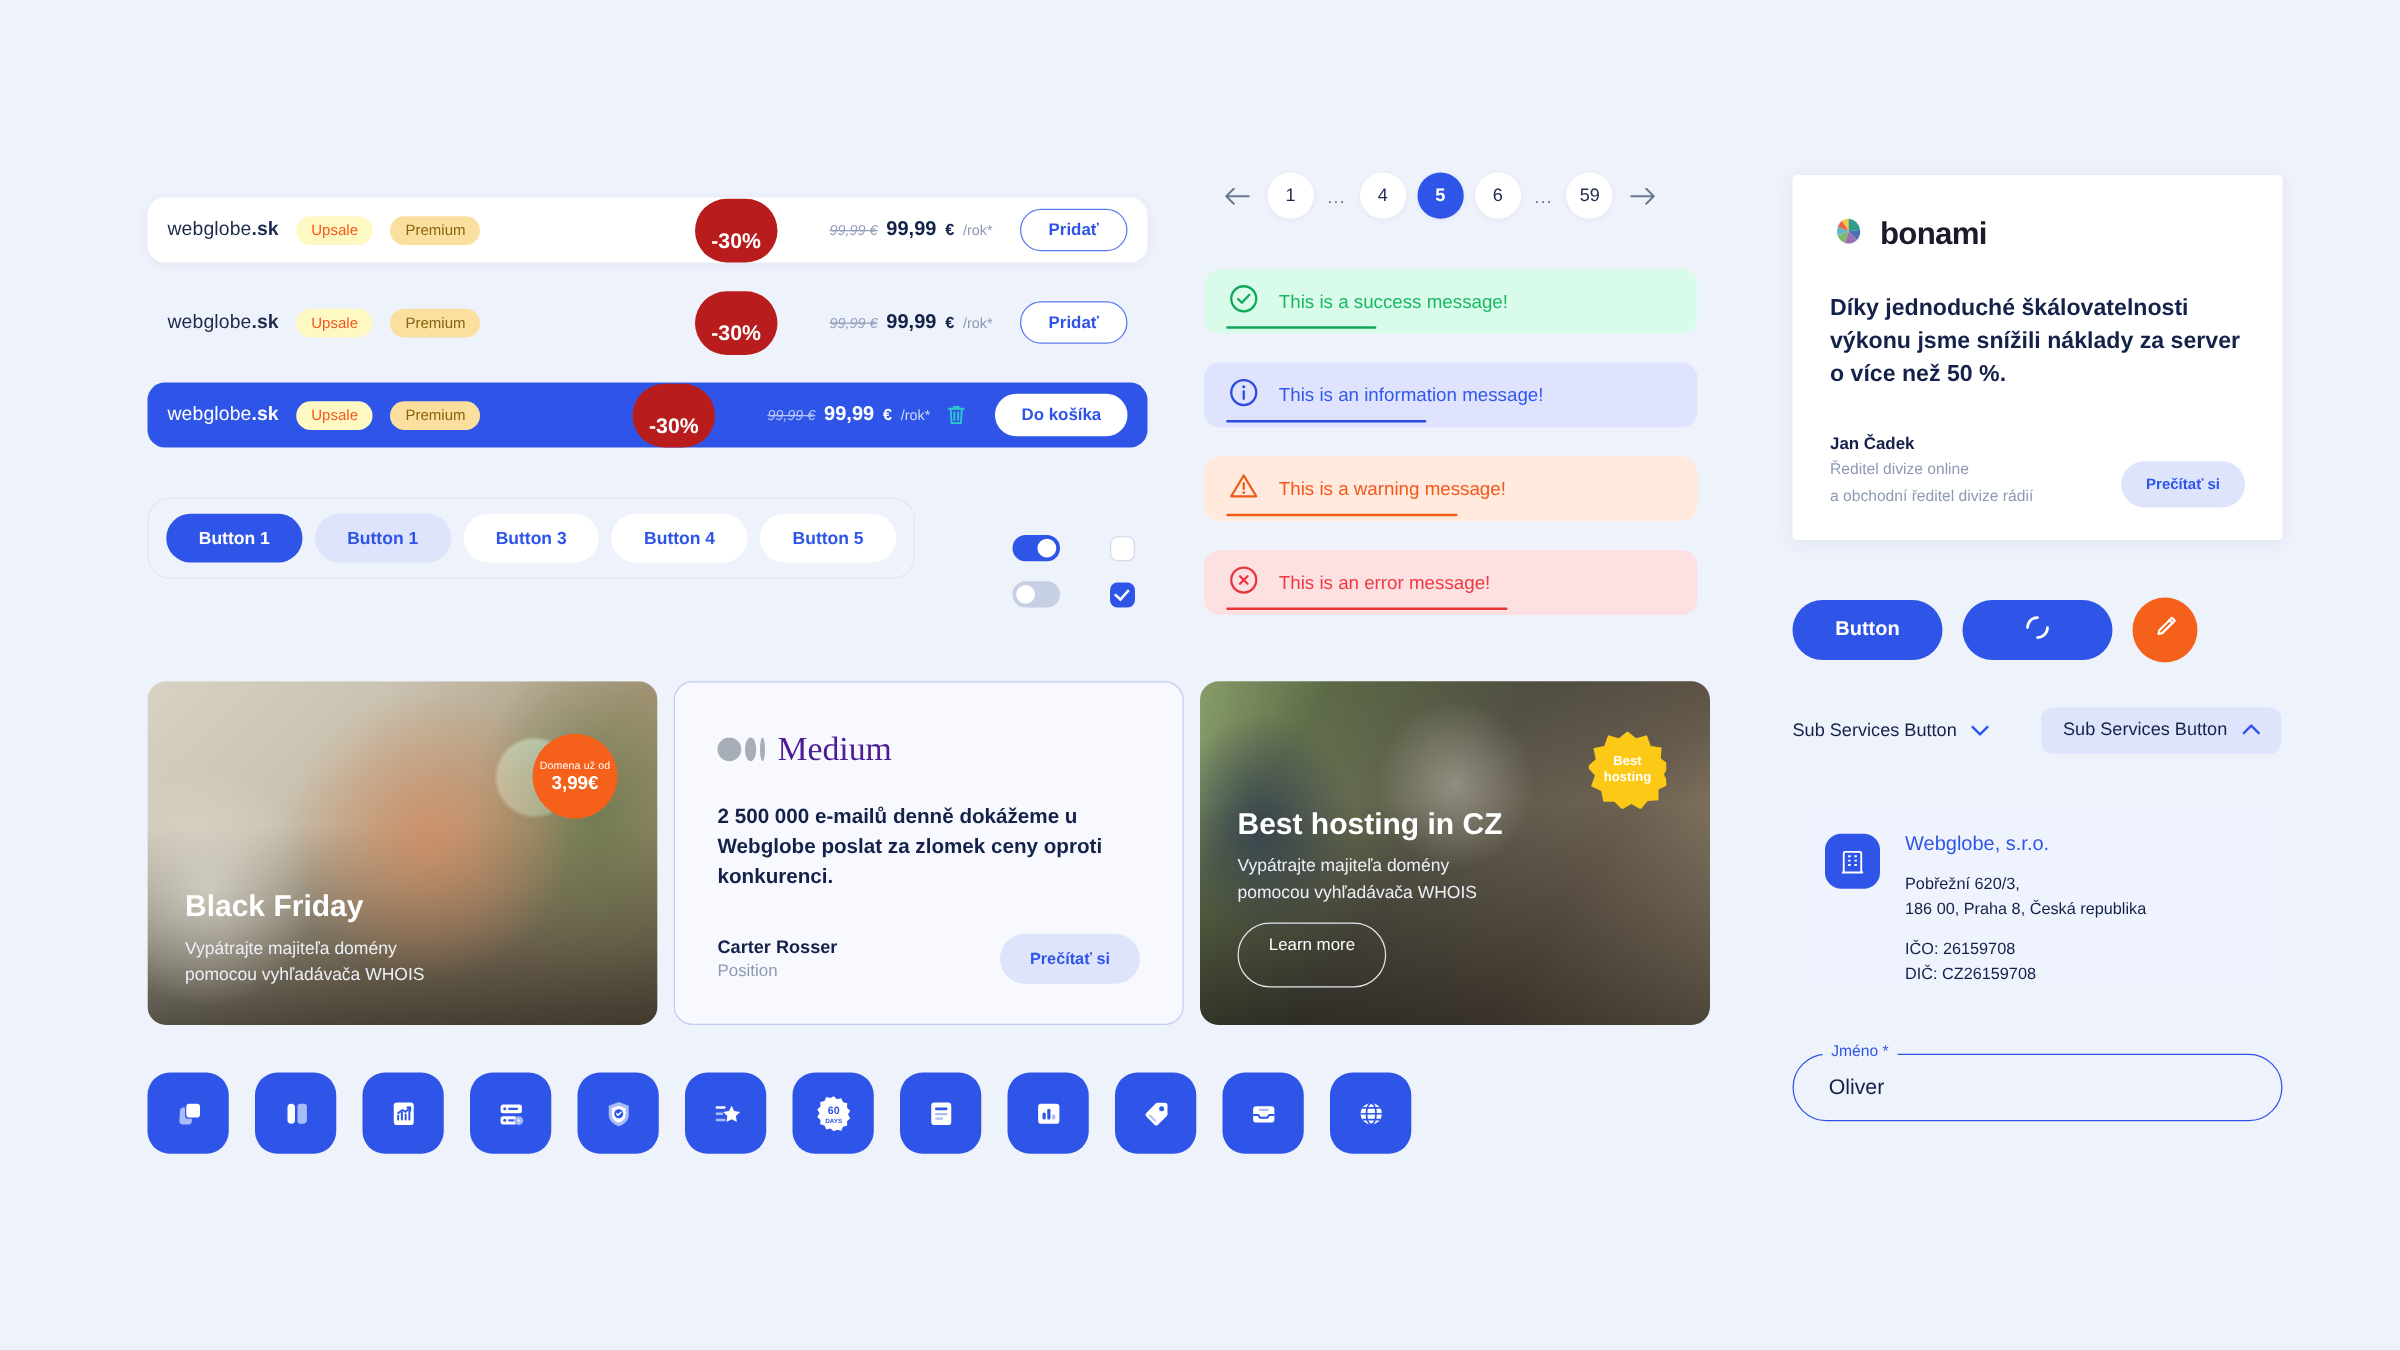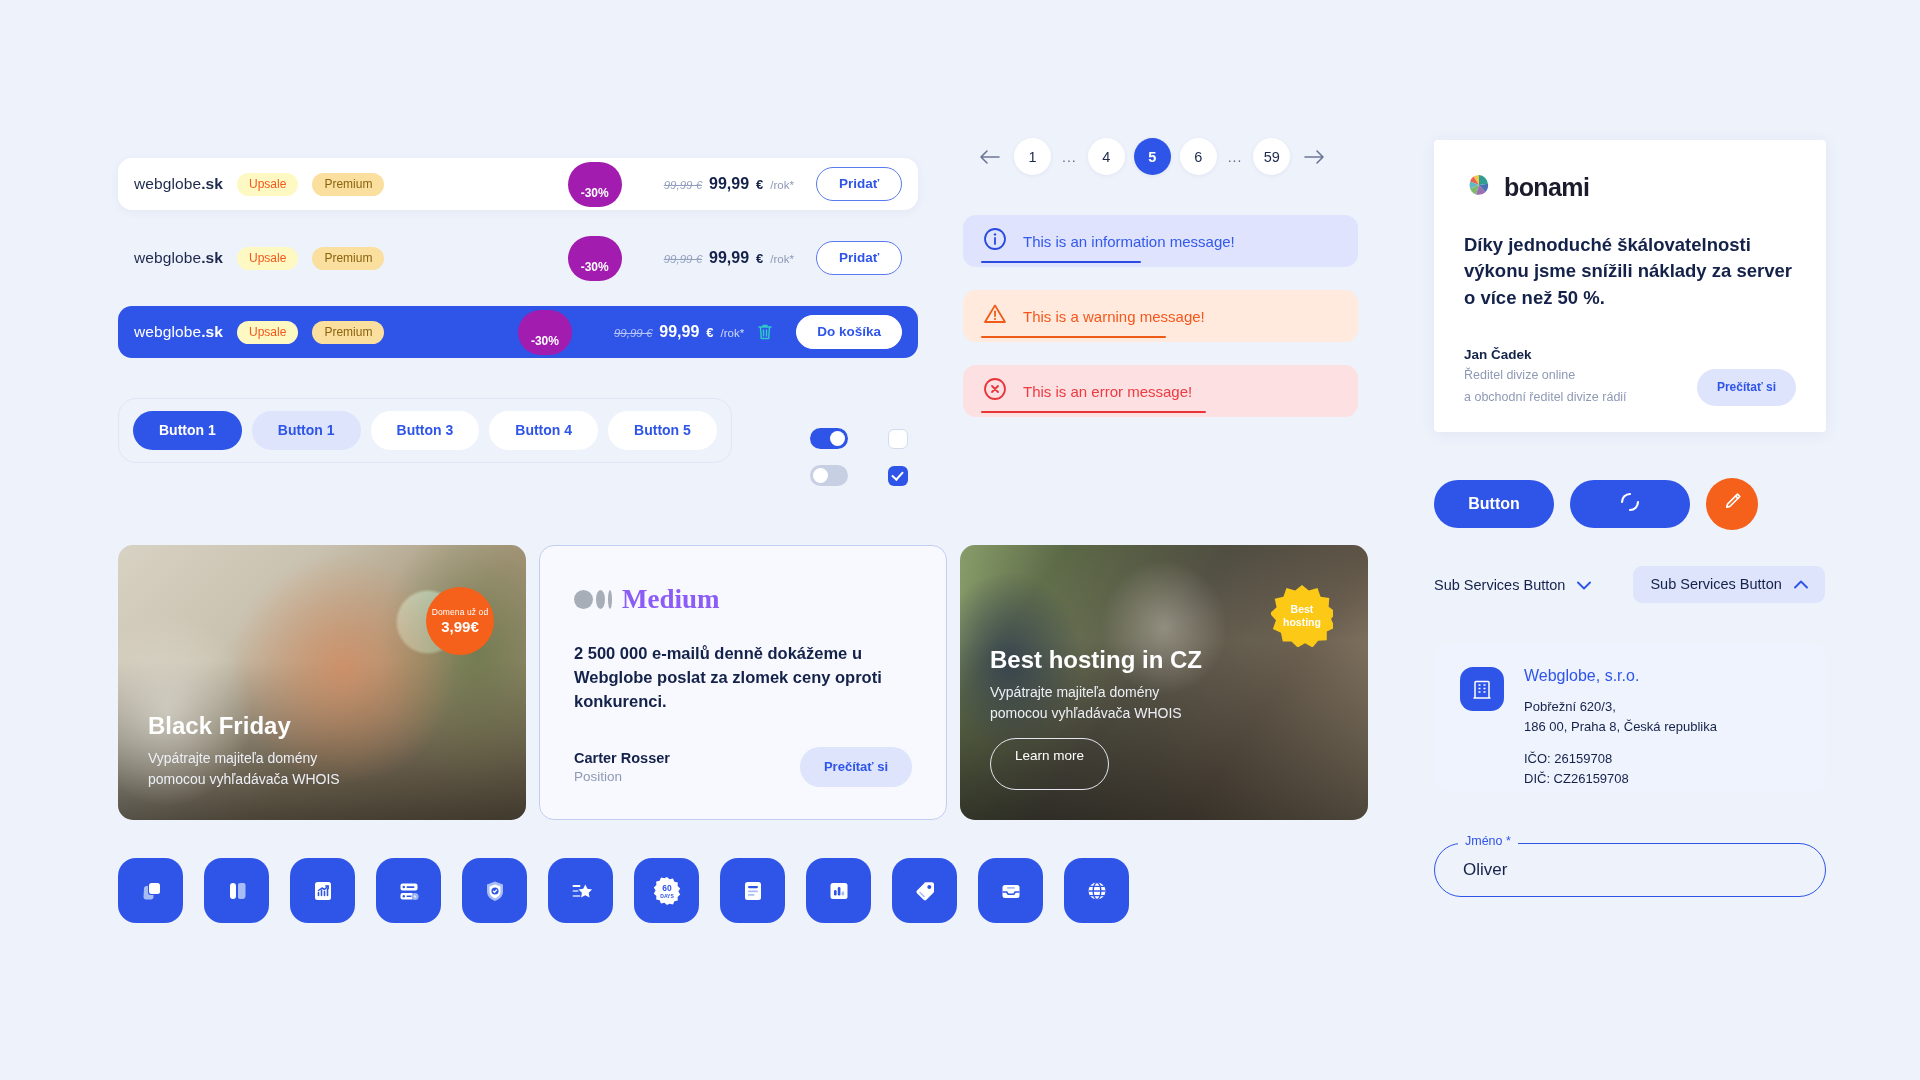--- a/index.html
+++ b/index.html
@@ -31,21 +31,21 @@
   .tag {
     font-size: 12px; padding: 4px 12px 5px; border-radius: 999px;
     margin-left: 14px; white-space: nowrap; font-weight: 500;
   }
   .tag.upsale  { background: #fef9c3; color: #f4571d; }
   .tag.premium { background: #fbdf9e; color: #8a6410; }
 
   .spacer { flex: 1 1 auto; }
 
   .discount {
-    background: #a21caf; color: #fff; font-size: 12px; font-weight: 600;
+    background: #b91c1c; color: #fff; font-size: 17px; font-weight: 600;
     padding: 24px 13px 7px; border-radius: 999px; white-space: nowrap;
   }
   .price-wrap { display: flex; align-items: baseline; gap: 7px; margin-left: 42px; white-space: nowrap; }
   .price-old { font-size: 11.5px; color: #93a0bd; text-decoration: line-through; font-style: italic; }
   .price-new { font-size: 16px; font-weight: 700; color: #14224a; }
   .price-cur { font-size: 13px; font-weight: 700; color: #14224a; }
   .price-per { font-size: 11.5px; color: #8c99b6; }
   .domain-row.active .price-old { color: #b7c6f7; }
   .domain-row.active .price-new,
   .domain-row.active .price-cur { color: #ffffff; }
@@ -174,21 +174,21 @@
     font-size: 13.5px; font-weight: 500; padding: 9px 24px 26px; border-radius: 999px;
   }
 
   .card-medium {
     background: #f7f9ff; border: 1.3px solid #c3cdf2; padding: 38px 34px 0;
   }
   .medium-logo { display: flex; align-items: center; gap: 3px; margin-bottom: 26px; }
   .ml-d1 { width: 19px; height: 19px; border-radius: 50%; background: #a8aeb8; }
   .ml-d2 { width: 9px;  height: 19px; border-radius: 50%; background: #a8aeb8; }
   .ml-d3 { width: 4px;  height: 19px; border-radius: 50%; background: #a8aeb8; }
-  .ml-word { font-family: "Liberation Serif", serif; font-size: 27px; color: #8b5cf6; margin-left: 7px; font-weight: 700; }
+  .ml-word { font-family: "Liberation Serif", serif; font-size: 27px; color: #4c1d95; margin-left: 7px; font-weight: 400; }
   .medium-quote { font-size: 16.5px; font-weight: 600; color: #14224a; line-height: 1.46; }
   .medium-foot { display: flex; align-items: center; justify-content: space-between; margin-top: 34px; }
   .m-name { font-size: 14.5px; font-weight: 600; color: #14224a; }
   .m-pos  { font-size: 13.5px; color: #8e99b4; margin-top: 3px; }
   .read-btn {
     background: #dde4fc; color: #2f55e8; font-size: 13px; font-weight: 600;
     padding: 12px 24px 13px; border-radius: 999px; white-space: nowrap;
   }
 
   
@@ -349,20 +349,30 @@
     <span class="pg-dots">...</span>
     <span class="pg-circle">59</span>
     <span class="pg-arrow">
       <svg width="20" height="14" viewBox="0 0 20 14" fill="none" stroke="#6b7794" stroke-width="1.6" stroke-linecap="round" stroke-linejoin="round">
           <path d="M1 7h18M13 1l6 6-6 6"></path>
         </svg>
     </span>
   </div>
 
   <div class="alerts">
+    <div class="alert a-success">
+      <span>
+        <svg width="24" height="24" viewBox="0 0 24 24" fill="none" stroke="#0fa857" stroke-width="1.8">
+            <circle cx="12" cy="12" r="10"></circle>
+            <path d="M7.5 12.2l3 3 6-6.4" stroke-linecap="round" stroke-linejoin="round"></path>
+          </svg>
+      </span>
+      <span class="msg">This is a success message!</span>
+      <span class="bar"></span>
+    </div>
     <div class="alert a-info">
       <span>
         <svg width="24" height="24" viewBox="0 0 24 24" fill="none" stroke="#2a4ae0" stroke-width="1.8">
             <circle cx="12" cy="12" r="10"></circle>
             <path d="M12 11v6" stroke-linecap="round"></path>
             <circle cx="12" cy="7.4" r="1.2" fill="#2a4ae0" stroke="none"></circle>
           </svg>
       </span>
       <span class="msg">This is an information message!</span>
       <span class="bar"></span>

